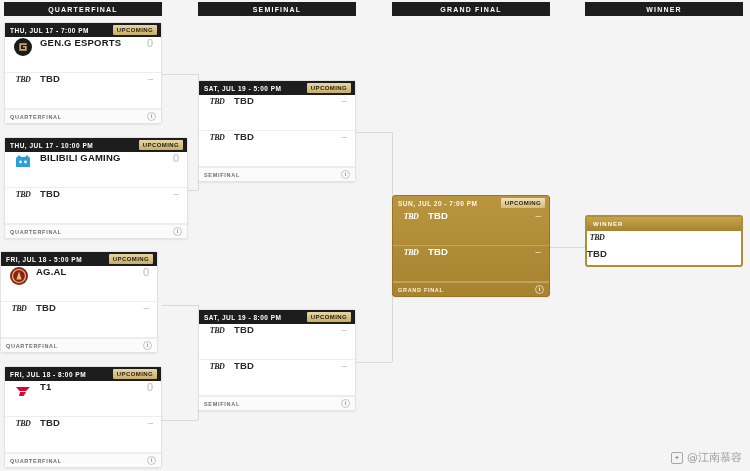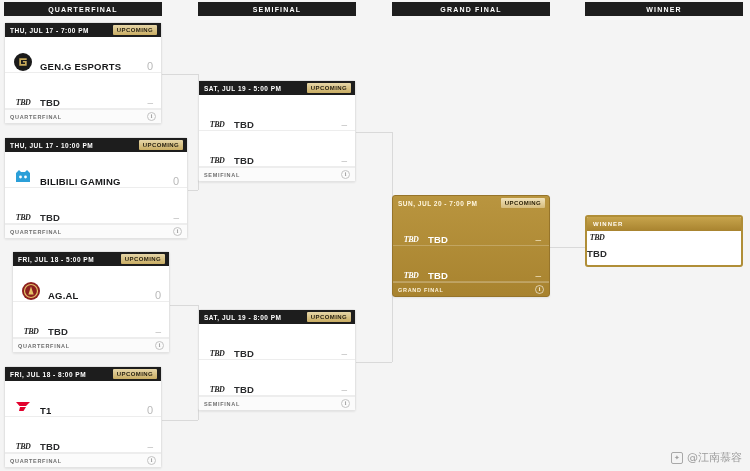--- a/index.html
+++ b/index.html
@@ -38,21 +38,21 @@
   .match {
     position: absolute;
     background: #ffffff;
     border: 1px solid #e3e3e3;
     border-radius: 3px;
     box-shadow: 0 1px 2px rgba(0,0,0,0.07);
   }
   .match .row {
     position: relative;
     display: flex;
-    align-items: flex-end;
+    align-items: flex-start;
     height: 36px;
     padding: 0 8px;
     border-bottom: 1px solid #ededed;
   }
   .match .row:last-child { border-bottom: none; }
 
   .timebar {
     position: relative;
     display: flex;
     align-items: center;
@@ -290,21 +290,21 @@
       <span class="tbd-mark">TBD</span>
       <span class="team-name tbd">TBD</span>
       <span class="score dash">–</span>
     </div>
     <div class="footerbar">
       <span class="flabel">QUARTERFINAL</span>
       <span class="info-icon">i</span>
     </div>
   </div>
 
-  <div class="match" style="left:12px; top:251px; width:158px;">
+  <div class="match" style="left:0; top:251px; width:158px;">
     <div class="timebar">
       <span class="time">FRI, JUL 18 - 5:00 PM</span>
       <span class="badge">UPCOMING</span>
     </div>
     <div class="row">
       <span class="team-logo">
         <svg width="20" height="20" viewBox="0 0 20 20">
             <circle cx="10" cy="10" r="9" fill="#8c1f1f"></circle>
             <circle cx="10" cy="10" r="6.5" fill="none" stroke="#e4c268" stroke-width="1.2"></circle>
             <path d="M10 5.5 L12.6 13.5 L7.4 13.5 Z" fill="#e4c268"></path>

